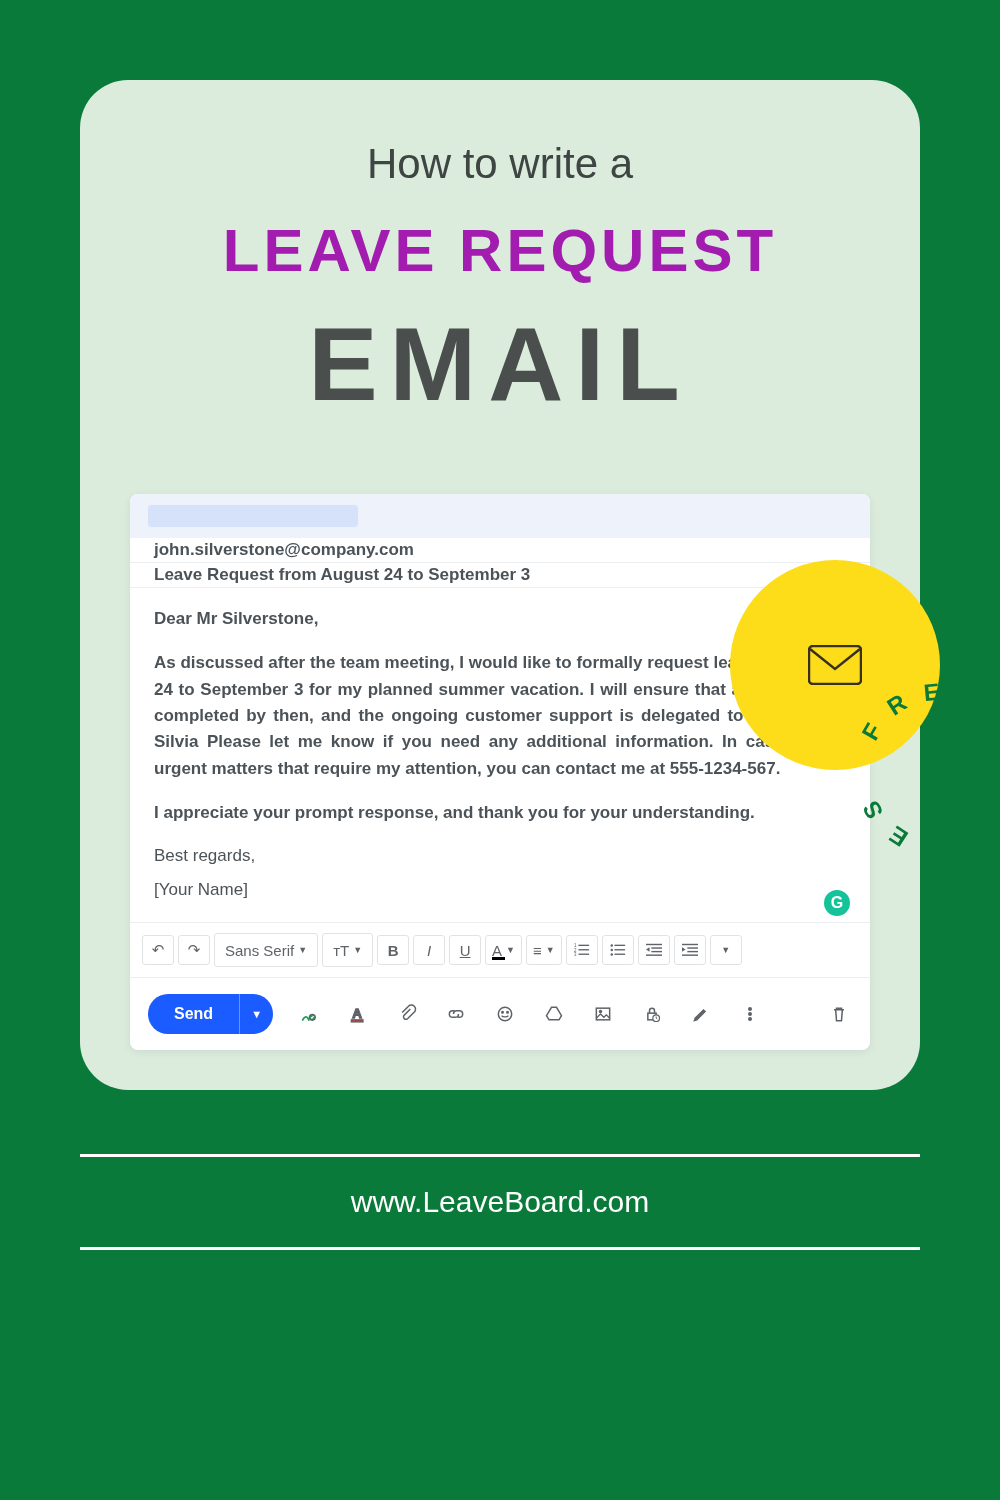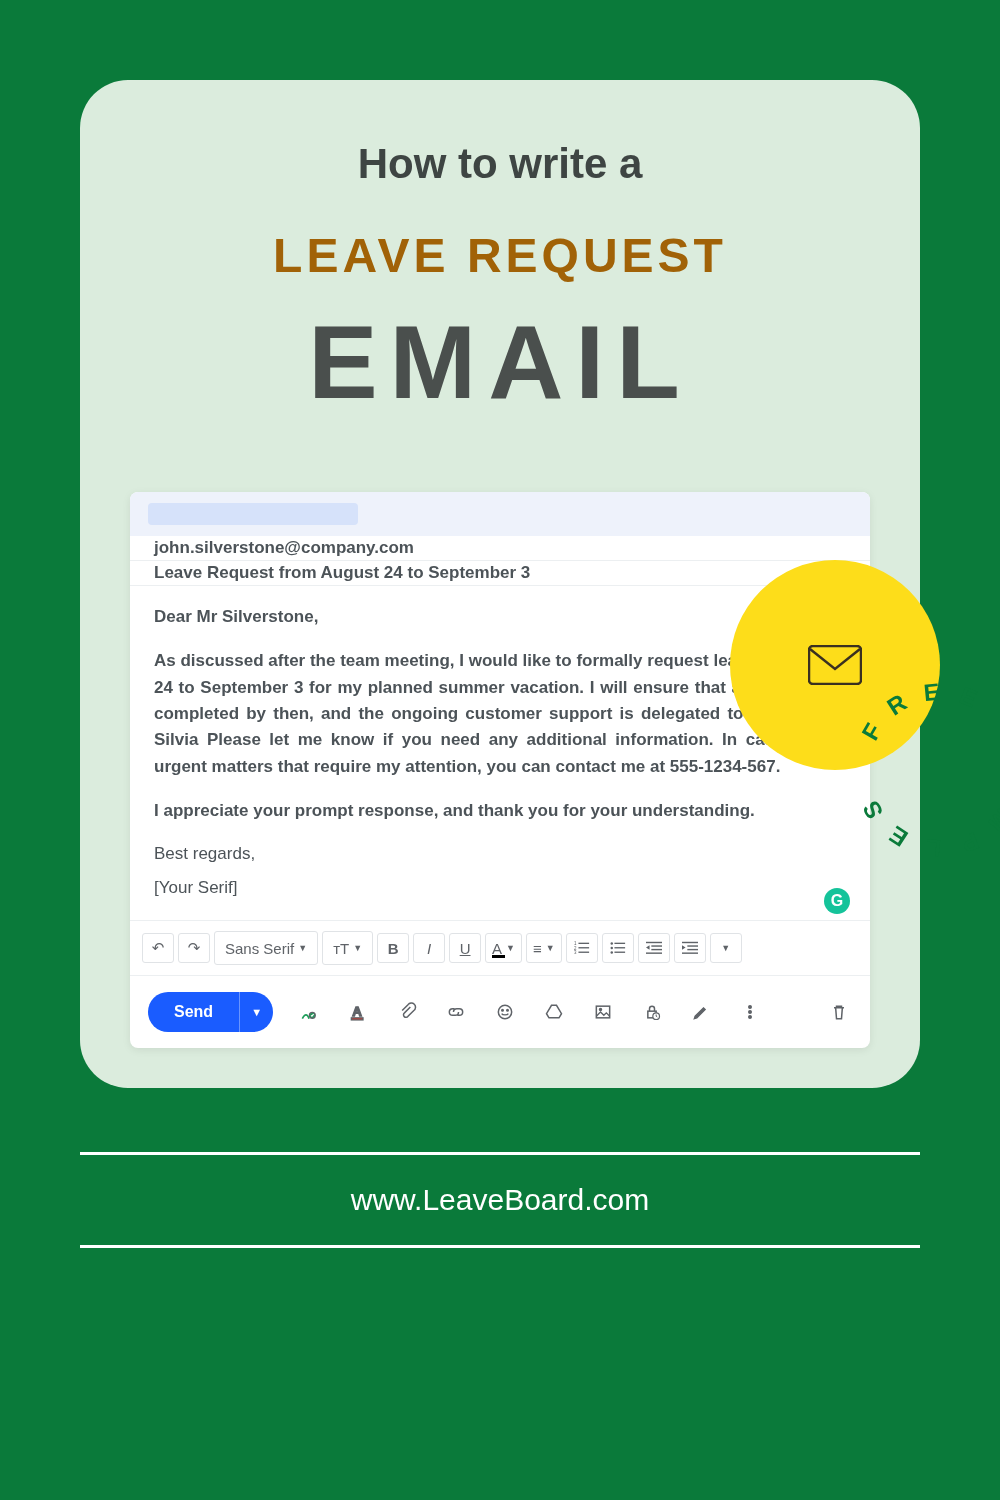--- a/index.html
+++ b/index.html
@@ -19,29 +19,29 @@
     background: #dbecdd;
     border-radius: 48px;
     padding: 60px 50px 40px 50px;
     display: flex;
     flex-direction: column;
     align-items: center;
     position: relative;
   }
   .heading-1 {
     font-size: 42px;
-    font-weight: 700;
+    font-weight: 400;
     color: #3e4543;
     text-align: center;
-    margin-bottom: 40px;
+    margin-bottom: 28px;
   }
   .heading-2 {
-    font-size: 48px;
+    font-size: 60px;
     font-weight: 800;
-    color: #a16207;
+    color: #a21caf;
     letter-spacing: 4px;
     text-align: center;
     margin-bottom: 20px;
   }
   .heading-3 {
     font-size: 104px;
     font-weight: 800;
     color: #4a4f4d;
     letter-spacing: 12px;
     text-align: center;
@@ -229,21 +229,21 @@
     <div class="compose-top">
       <div class="chip"></div>
     </div>
     <div class="compose-row">john.silverstone@company.com</div>
     <div class="compose-row">Leave Request from August 24 to September 3</div>
     <div class="compose-body">
       <div class="para left">Dear Mr Silverstone,</div>
       <div class="para">As discussed after the team meeting, I would like to formally request leave for August 24 to September 3 for my planned summer vacation. I will ensure that all my work is completed by then, and the ongoing customer support is delegated to Antony and Silvia Please let me know if you need any additional information. In case of any urgent matters that require my attention, you can contact me at 555-1234-567.</div>
       <div class="para left">I appreciate your prompt response, and thank you for your understanding.</div>
       <div class="sig">Best regards,</div>
-      <div class="sig">[Your Serif]</div>
+      <div class="sig">[Your Name]</div>
       <div class="g-badge">G</div>
     </div>
 
     <div class="toolbar">
       <div class="tbtn">↶</div>
       <div class="tbtn">↷</div>
       <div class="tbtn wide">
           <span>Sans Serif</span> 
           <span class="tri">▼</span>
         </div>

